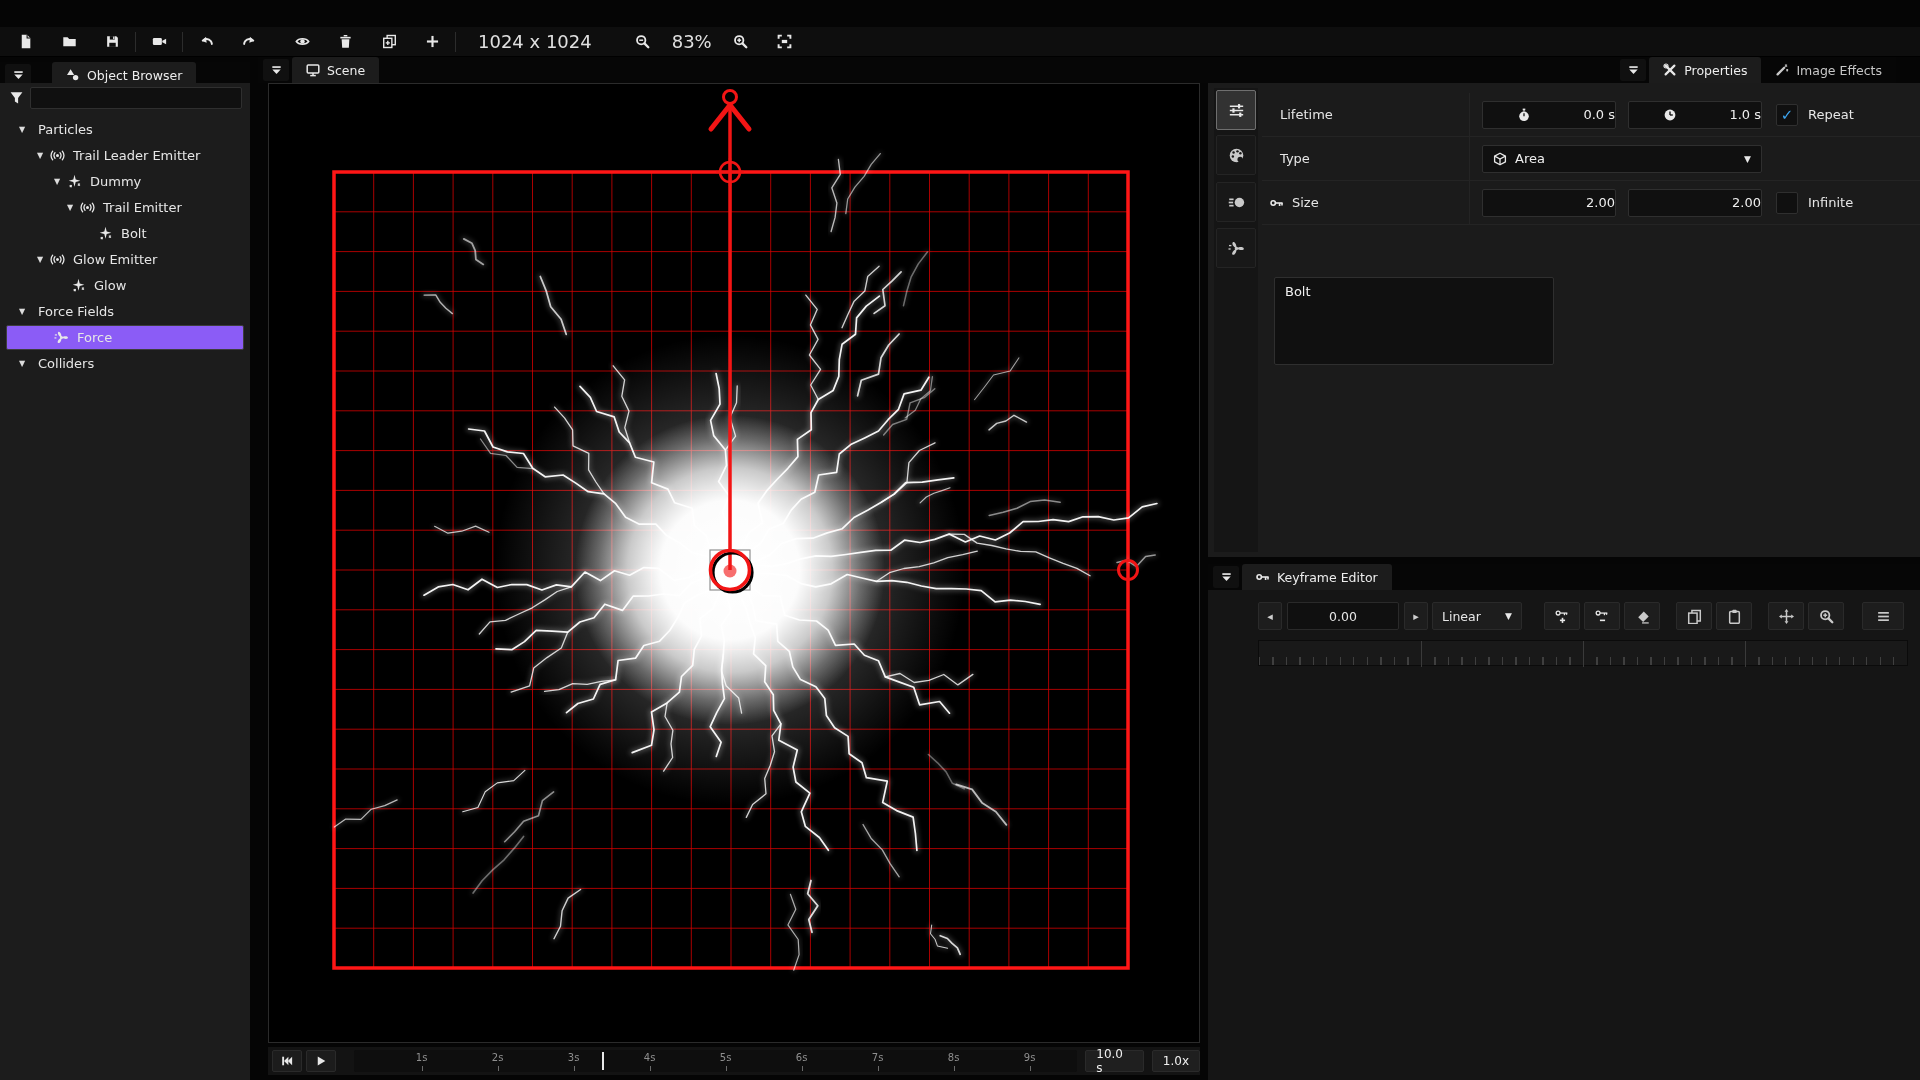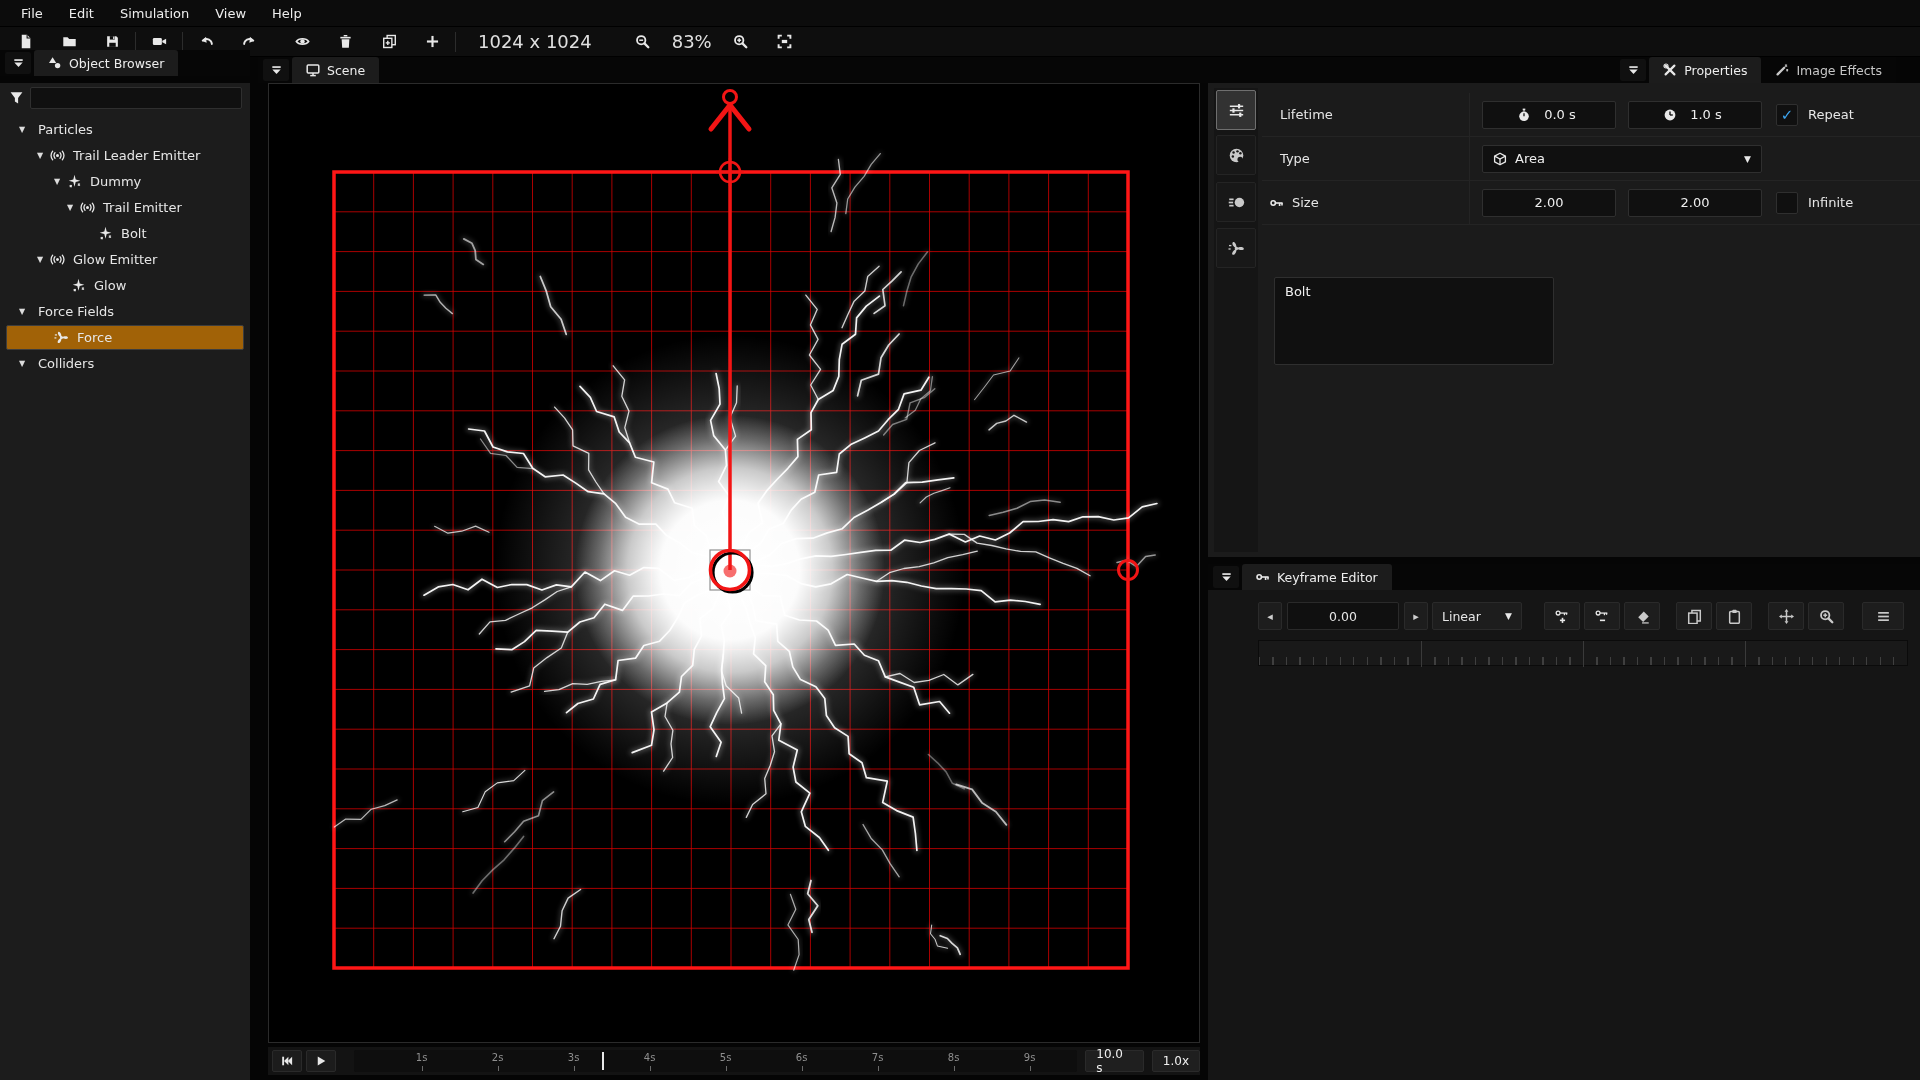--- a/index.html
+++ b/index.html
@@ -34,21 +34,21 @@
   .tab svg { width:14px; height:14px; }
 
   
   #lp-body { left:0; top:83px; width:250px; height:997px; background:#1c1c1c; }
   #filter-input { position:absolute; left:30px; top:4px; width:212px; height:22px;
     background:#101010; border:1px solid #2f2f2f; border-radius:2px; color:#e6e6e6;
     font-size:12px; padding:0 6px; outline:none; font-family:inherit; }
   #funnel { position:absolute; left:9px; top:7px; width:15px; height:15px; }
   .trow { position:absolute; left:6px; width:238px; height:25px; display:flex;
     align-items:center; font-size:13px; border:1px solid transparent; border-radius:2px; }
-  .trow.selected { background:#a16207; border-color:#3d3d3d;text-align:right; }
+  .trow.selected { background:#8b5cf6; border-color:#3d3d3d;text-align:right; }
   .arr { width:12px; font-size:8px; color:#dcdcdc; flex:0 0 12px; text-align:center; }
   .ticon { width:15px; height:15px; margin:0 8px 0 4px; flex:0 0 15px; }
   .tlabel { white-space:nowrap; }
   .p-l1 { padding-left:9px; } .p-l2 { padding-left:27px; } .p-l3 { padding-left:44px; }
   .p-l4 { padding-left:57px; } .p-l5 { padding-left:87px; }
   .p-n2 { padding-left:43px; } .p-n3 { padding-left:60px; }
   .lbl-gap { margin-left:10px; }
 
   
   #viewport { left:268px; top:83px; width:932px; height:960px; background:#000;
@@ -74,21 +74,21 @@
     border:1px solid #242424; border-radius:2px; display:flex; align-items:center; justify-content:center; }
   .sbtn svg { width:17px; height:17px; }
   .sbtn.selected { background:#323232; border-color:#6f6f6f; }
   .prow { position:absolute; left:54px; width:658px; border-bottom:1px solid #242424;
     display:flex; align-items:center; }
   .prow-label { width:208px; display:flex; align-items:center; gap:8px; padding-left:18px;
     font-size:13px; flex:0 0 208px; border-right:1px solid #242424; align-self:stretch; }
   .keyic { width:14px; height:14px; margin-left:-10px; }
   .field { height:28px; background:#101010; border:1px solid #2f2f2f; border-radius:2px;
     display:flex; align-items:center; font-size:13px; color:#efefef; }
-  .f-half { width:134px; margin-left:12px; justify-content:center; position:relative; }
+  .f-half { width:134px; margin-left:12px; justify-content:flex-end; position:relative; }
   .f-wide { width:280px; margin-left:12px; padding:0 10px; }
   .fic { width:14px; height:14px; margin-right:8px; flex:0 0 14px; }
   .caret { font-size:9px; color:#e8e8e8; margin-left:auto; }
   .chkbox { width:22px; height:22px; background:#101010; border:1px solid #2f2f2f;
     border-radius:2px; margin-left:14px; display:flex; align-items:center; justify-content:center;
     font-size:15px; font-weight:bold; color:transparent; }
   .chkbox.checked { color:#3da5f0; }
   .chklabel { font-size:13px; margin-left:10px; }
   #exclusion-box { width:280px; height:88px; margin-left:12px; background:#101010;
     border:1px solid #2f2f2f; border-radius:2px; font-size:13px; padding:6px 10px; color:#efefef; }
@@ -327,27 +327,20 @@
         <path d="M13,2 L8,7 L13,12 Z" fill="currentColor"></path>
       </symbol>
   <symbol id="i-play" viewBox="0 0 14 14">
         <path d="M3.2,1.8 L12,7 L3.2,12.2 Z" fill="currentColor"></path>
       </symbol>
 </defs>
 </svg>
 
 <div id="app">
 
-  <div id="menubar" class="abs">
-    <span class="menu-item">File</span>
-    <span class="menu-item">Edit</span>
-    <span class="menu-item">Simulation</span>
-    <span class="menu-item">View</span>
-    <span class="menu-item">Help</span>
-  </div>
 
   <div id="toolbar" class="abs">
     <div style="width:10px"></div>
     <div class="tbtn">
         <svg class="icon">
           <use href="#i-doc"></use>
         </svg>
       </div>
     <div style="width:14px"></div>
     <div class="tbtn">
@@ -418,21 +411,21 @@
         </svg>
       </div>
     <div style="width:14px"></div>
     <div class="tbtn">
         <svg class="icon">
           <use href="#i-fit"></use>
         </svg>
       </div>
   </div>
 
-  <div class="abs tabbar" style="left:0;top:50px;width:250px;">
+  <div class="abs tabbar" style="left:0;top:62px;width:250px;gap:18px;">
     <div class="pm-btn">
         <svg class="icon">
           <use href="#i-pmenu"></use>
         </svg>
       </div>
     <div class="tab active">
       <svg class="icon">
           <use href="#i-shapes"></use>
         </svg>
       <span>Object Browser</span>

